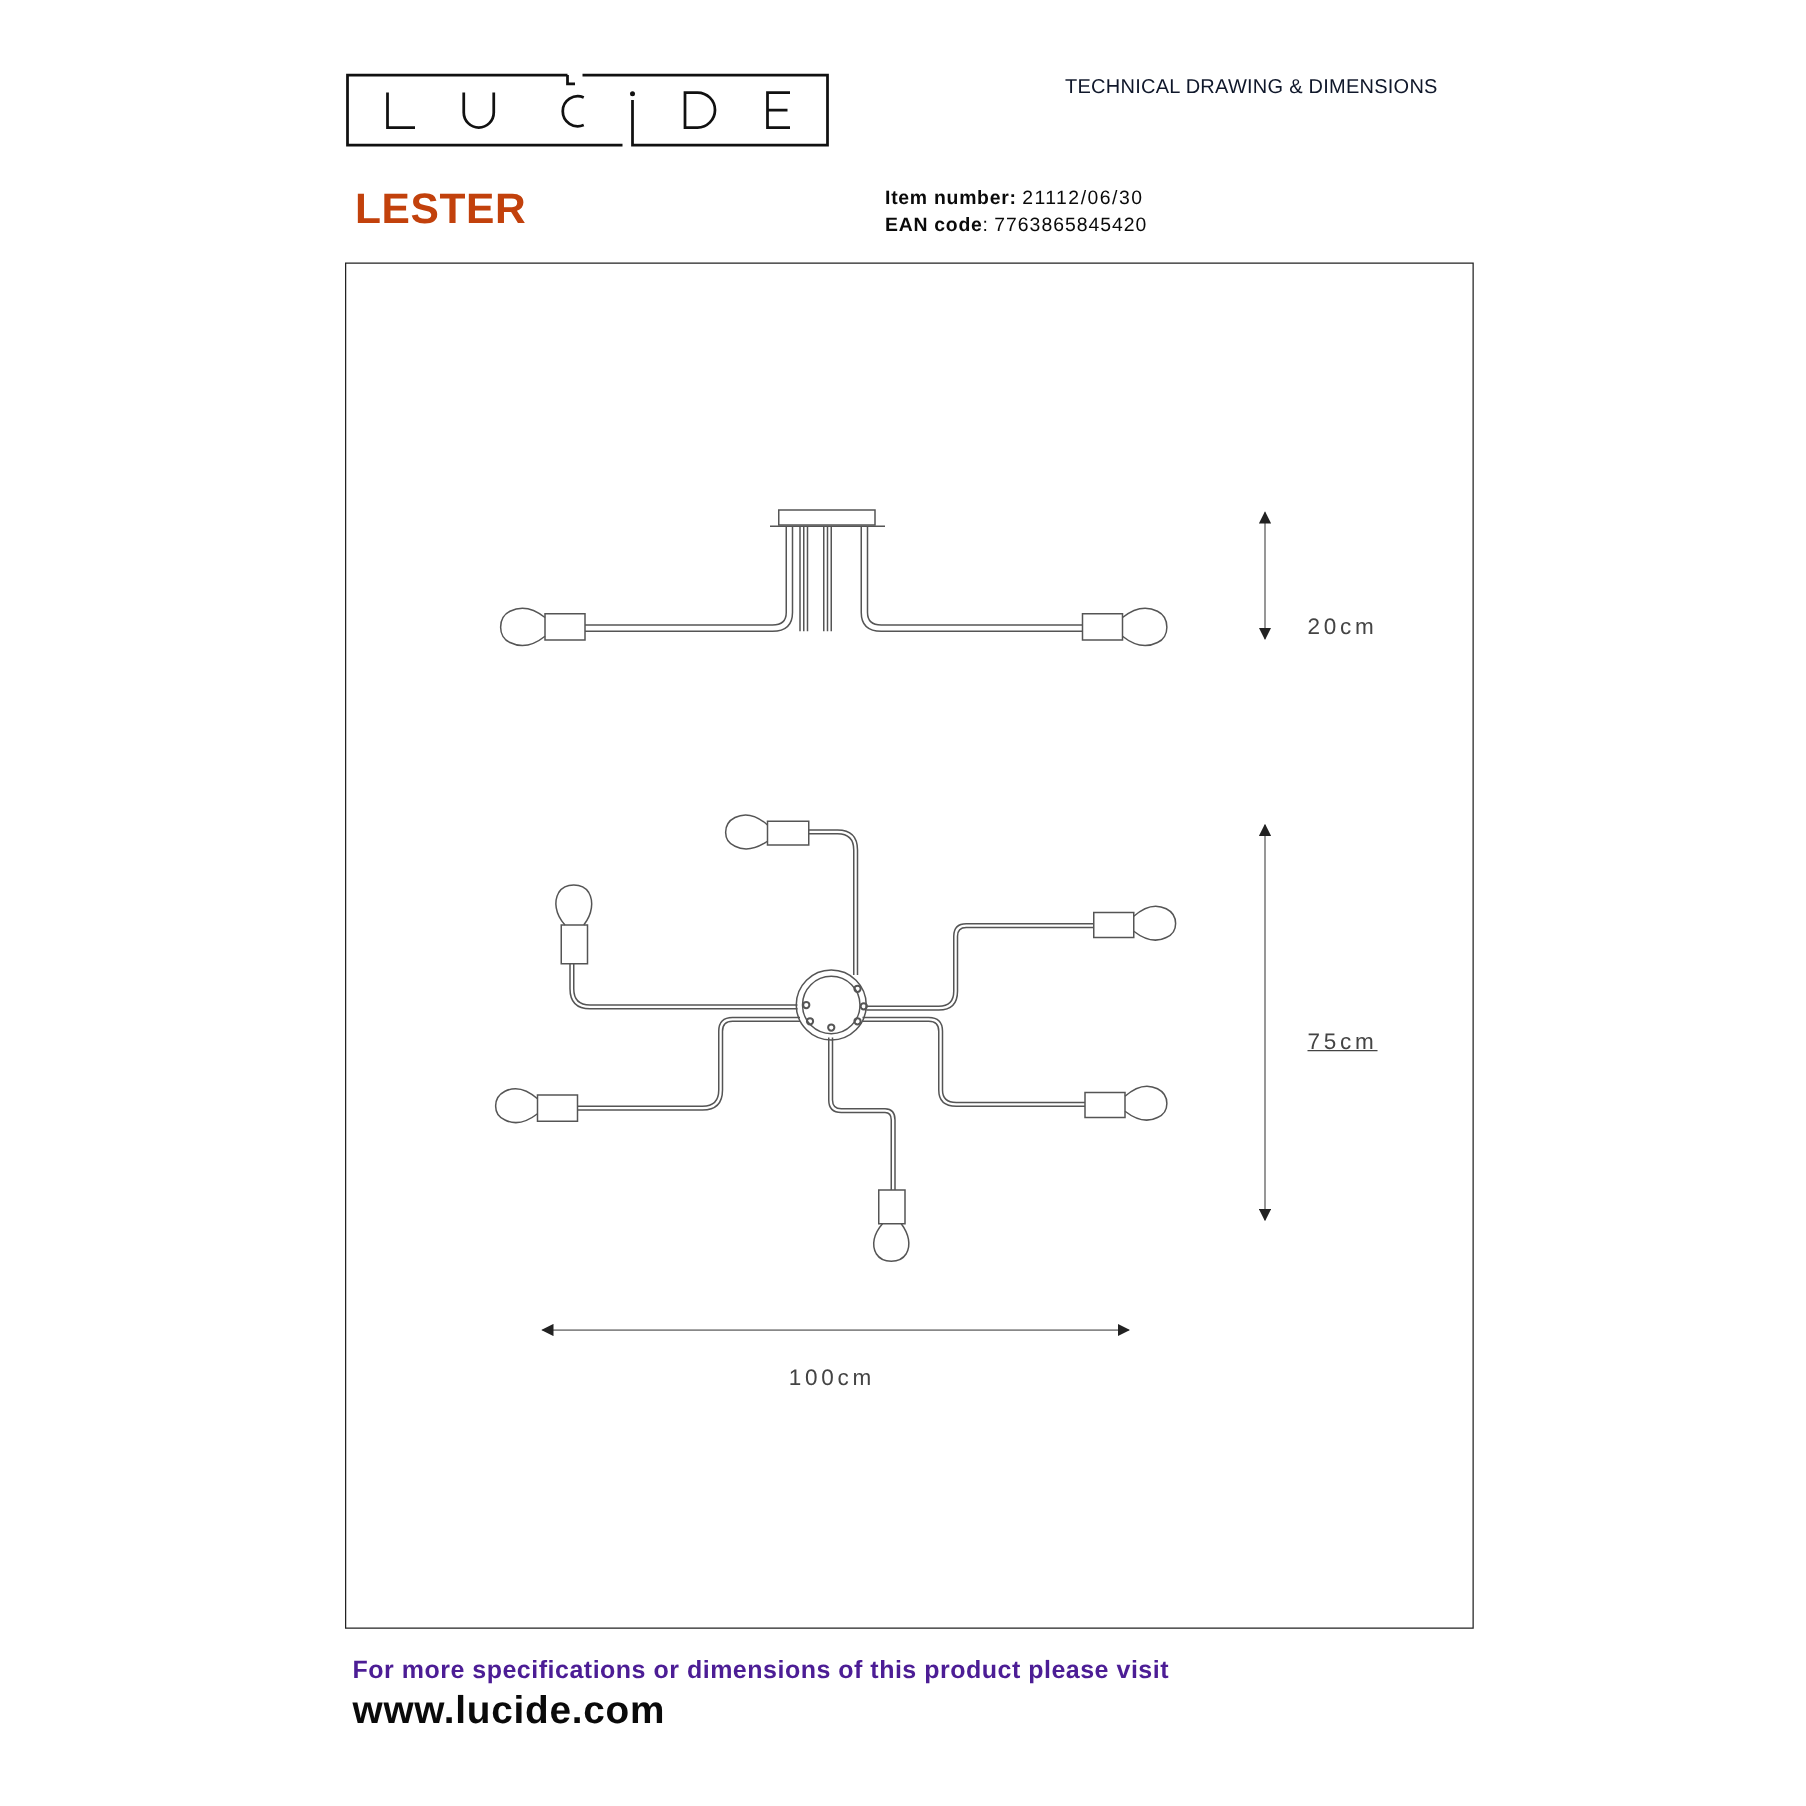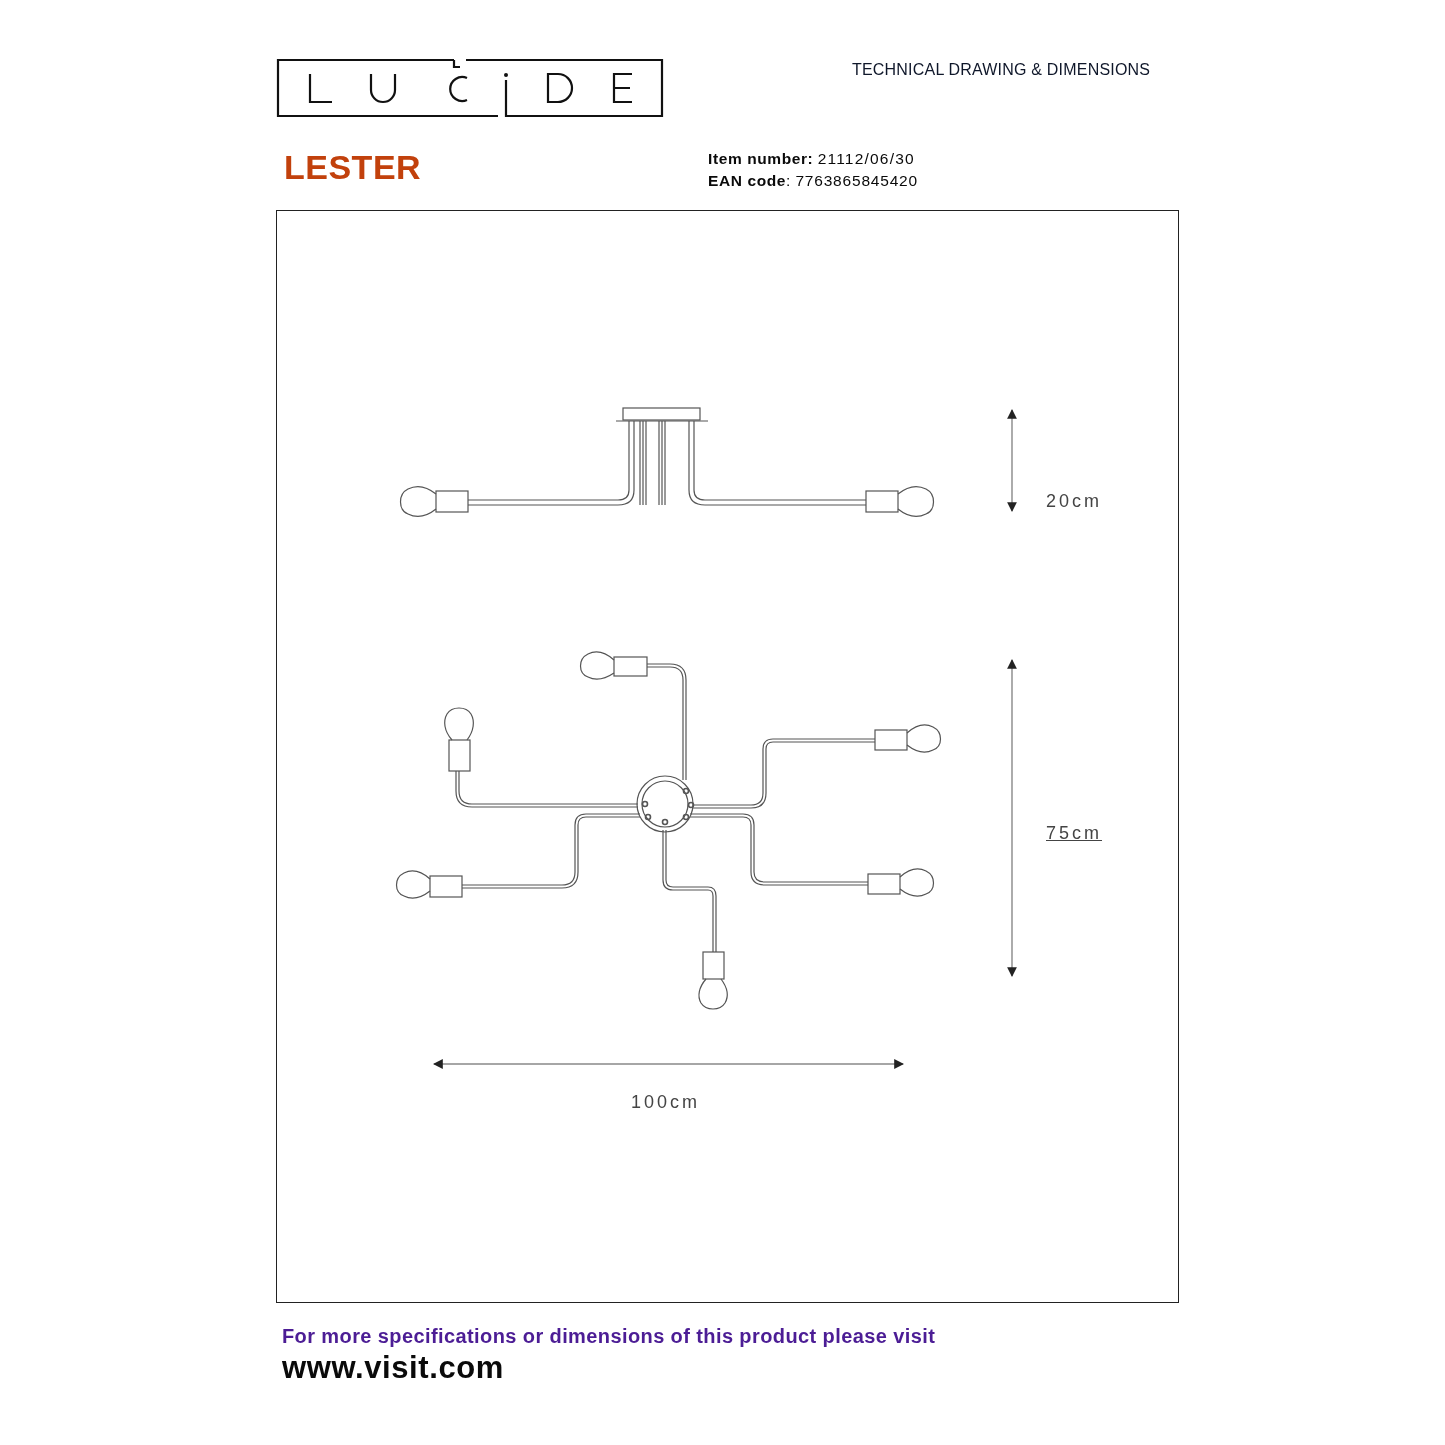--- a/index.html
+++ b/index.html
@@ -231,13 +231,13 @@
   <g>
     <line x1="434" y1="1064" x2="903" y2="1064" stroke="#888" stroke-width="1.4" marker-start="url(#arrow)" marker-end="url(#arrow)"></line>
   </g>
 </svg>
 
 <div id="dim-height-side" class="abs dim-label">20cm</div>
 <div id="dim-depth-top" class="abs dim-label">75cm</div>
 <div id="dim-width" class="abs dim-label">100cm</div>
 
 <div id="footer-note" class="abs">For more specifications or dimensions of this product please visit</div>
-<a id="footer-link" class="abs">www.visit.com</a>
+<a id="footer-link" class="abs">www.lucide.com</a>
 
 </body></html>

